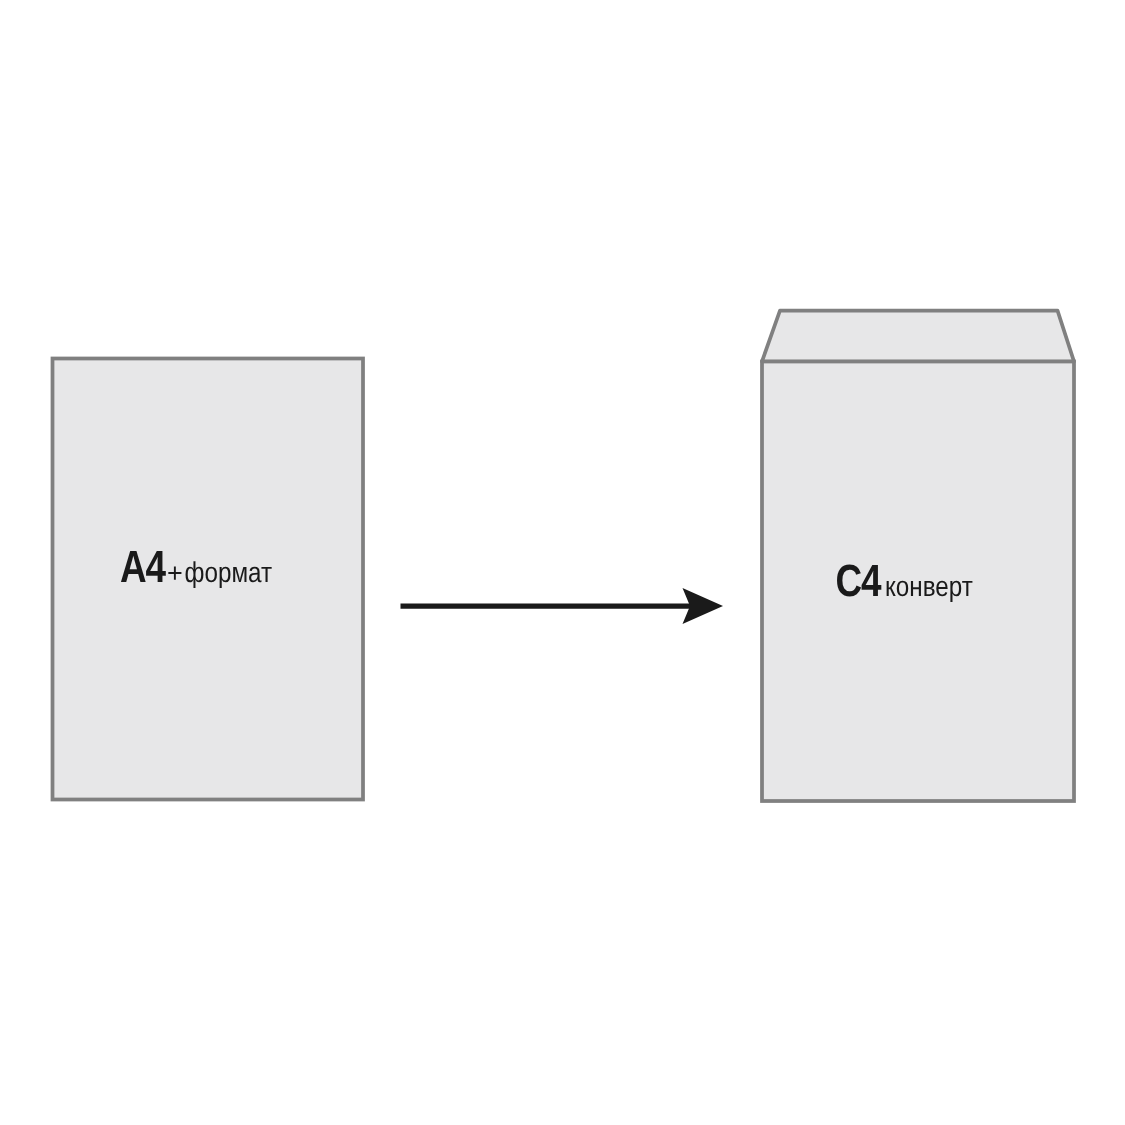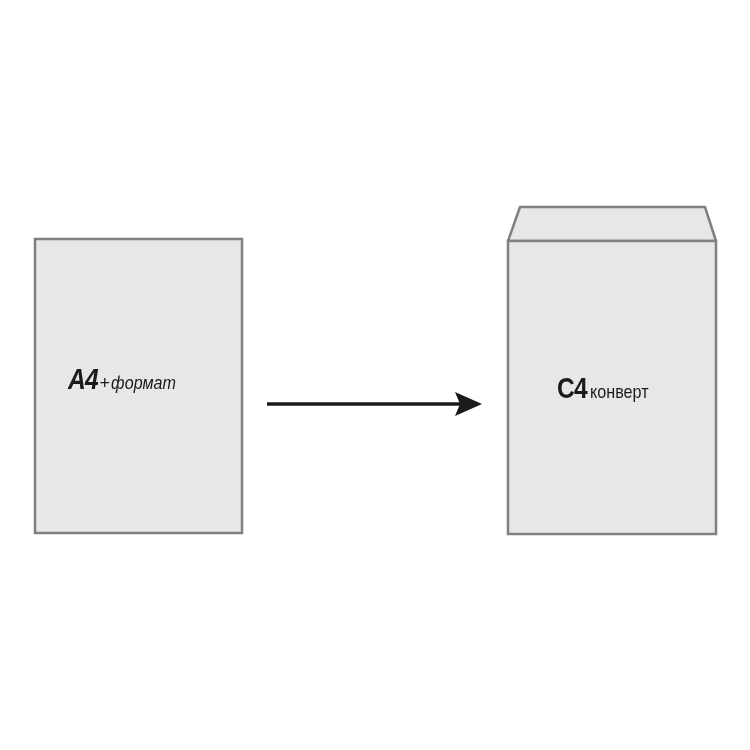--- a/index.html
+++ b/index.html
@@ -21,21 +21,21 @@
     <line x1="267" y1="404" x2="460" y2="404" stroke="#1a1a1a" stroke-width="3.5"></line>
     <polygon points="455,392 482,404 455,416 460,404" fill="#1a1a1a"></polygon>
   </g>
 
   <g>
     <polygon points="508,241 520,207 705,207 716,241" fill="#e7e7e8" stroke="#808080" stroke-width="2.5" stroke-linejoin="round"></polygon>
     <rect x="508" y="241" width="208" height="293" fill="#e7e7e8" stroke="#808080" stroke-width="2.5"></rect>
   </g>
 </svg>
 
-<div class="label" style="left:68px; top:362px;font-style:italic;">
+<div class="label" style="left:80px; top:362px;">
   <span class="big">A4</span><span class="plus" style="position:relative; left:-5px;">+</span>
   <span class="small" style="position:relative; left:-8px;">формат</span>
 </div>
 
 <div class="label" style="left:557px; top:371px;">
   <span class="big">C4</span>
   <span class="small" style="position:relative; left:-8px;">конверт</span>
 </div>
 
 </body></html>

